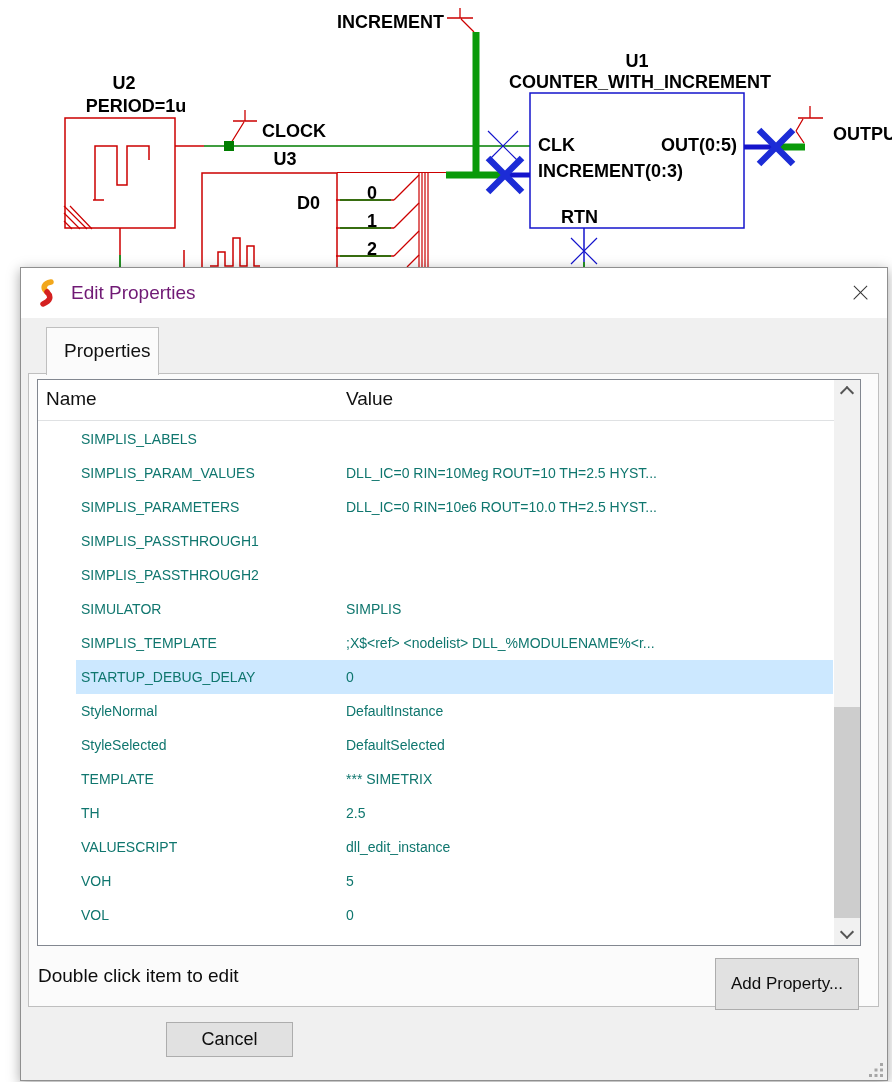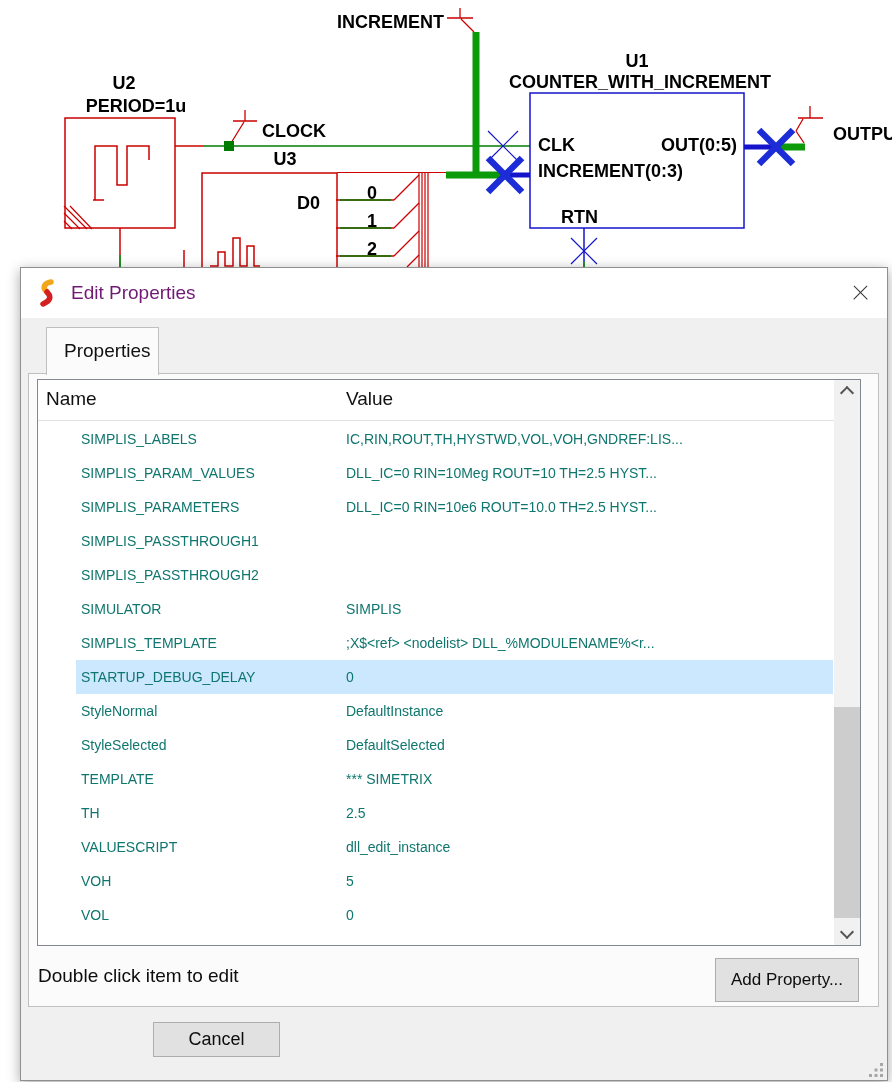--- a/index.html
+++ b/index.html
@@ -51,23 +51,23 @@
   .sb-btn{position:absolute;left:0;right:0;height:22px;}
   .sb-up{top:0;} .sb-down{bottom:0;}
   .chev{position:absolute;left:8px;width:8px;height:8px;border-left:2px solid #555;border-top:2px solid #555;}
   .sb-up .chev{top:8px;transform:rotate(45deg);}
   .sb-down .chev{top:4px;transform:rotate(225deg);}
   .sb-thumb{position:absolute;left:0;right:0;top:327px;height:211px;background:#cdcdcd;}
 
   .hint{position:absolute;left:9px;top:591px;font-size:19px;color:#0d0d0d;}
   .btn{box-sizing:border-box;background:#e1e1e1;border:1px solid #adadad;font-size:17px;color:#0d0d0d;
        display:flex;align-items:center;justify-content:center;cursor:pointer;}
-  .add-btn{position:absolute;right:19px;top:584px;width:144px;height:44px;}
+  .add-btn{position:absolute;right:19px;top:584px;width:144px;height:52px;}
   .ok-btn{position:absolute;left:9px;top:753px;width:127px;height:37px;border:2px solid #0078d7;font-size:18px;}
-  .cancel-btn{position:absolute;left:132px;top:754px;width:127px;height:35px;font-size:18px;}
+  .cancel-btn{position:absolute;left:145px;top:754px;width:127px;height:35px;font-size:18px;}
   .grip{position:absolute;right:4px;bottom:3px;}
 </style>
 </head>
 <body>
 
 <svg id="schematic" width="892" height="268" viewBox="0 0 892 268">
 
   <g fill="none" stroke-width="1.5" stroke="#cc0000">
 
     <rect x="65" y="118" width="110" height="110"></rect>
@@ -161,21 +161,20 @@
   <div class="tabframe">
 
     <div class="proptable">
       <div class="thead">
         <span class="th-name">Name</span>
         <span class="th-value">Value</span>
       </div>
       <div class="tbody">
           <div class="row">
     <span class="cell-name">SIMPLIS_LABELS</span>
-    <span class="cell-value">IC,RIN,ROUT,TH,HYSTWD,VOL,VOH,GNDREF:LIS...</span>
   </div>
           <div class="row">
     <span class="cell-name">SIMPLIS_PARAM_VALUES</span>
     <span class="cell-value">DLL_IC=0 RIN=10Meg ROUT=10 TH=2.5 HYST...</span>
   </div>
           <div class="row">
     <span class="cell-name">SIMPLIS_PARAMETERS</span>
     <span class="cell-value">DLL_IC=0 RIN=10e6 ROUT=10.0 TH=2.5 HYST...</span>
   </div>
           <div class="row">

